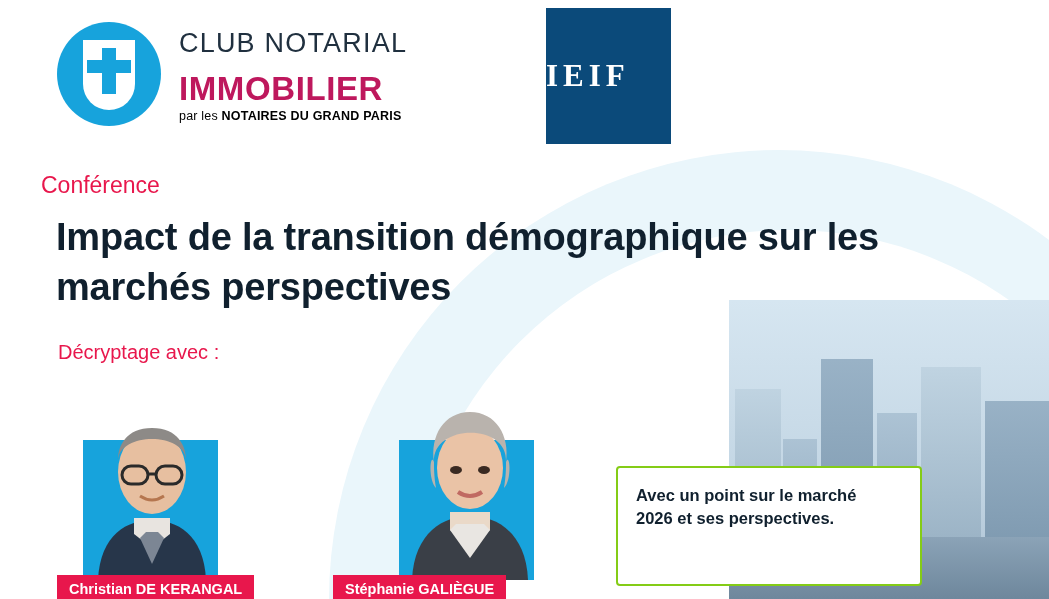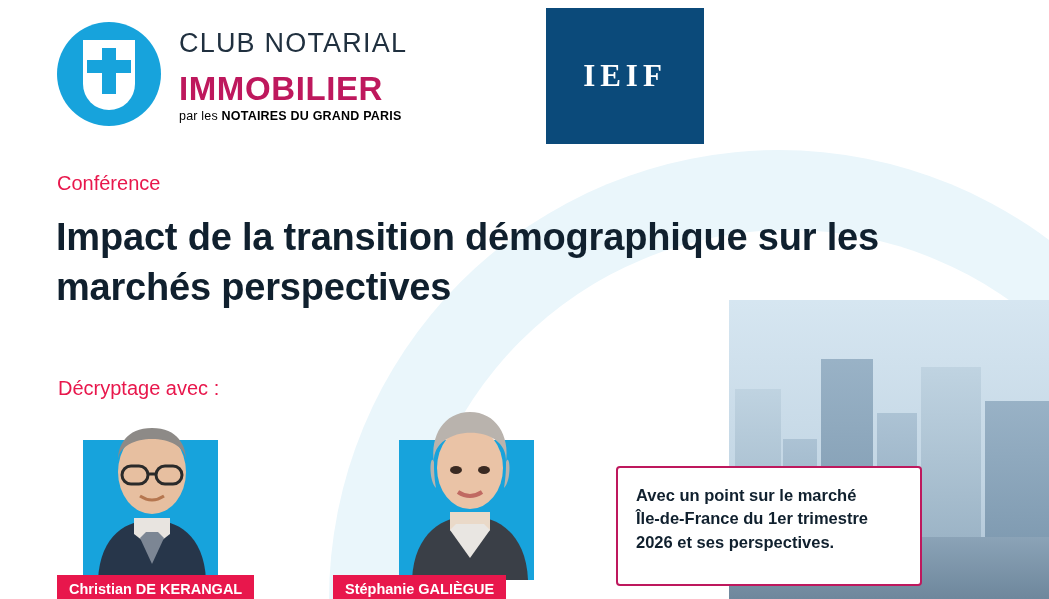--- a/index.html
+++ b/index.html
@@ -157,41 +157,40 @@
     color: #000000;
     margin-top: 4px;
     letter-spacing: .2px;
   }
   .cn-line3 b { font-weight: bold; }
 
   .ieif-logo {
     position: absolute;
     left: 546px;
     top: 8px;
-    width: 158px;
+    width: 125px;
     height: 136px;
     background: #0b4a7a;
     display: flex;
     align-items: center;
-    justify-content: center;
   }
   .ieif-text {
     color: #ffffff;
     font-size: 31px;
     font-weight: bold;
     letter-spacing: 5px;
     font-family: "Liberation Serif", serif;
   }
 
   
   .kicker {
     position: absolute;
-    left: 57px;
+    left: 41px;
     top: 172px;
-    font-size: 20px;
+    font-size: 23px;
     color: #e8174c;
     z-index: 6;
   }
   .maintitle {
     position: absolute;
     left: 56px;
     top: 212px;
     width: 830px;
     font-size: 38px;
     font-weight: bold;
@@ -200,21 +199,20 @@
     letter-spacing: -.2px;
     z-index: 6;
   }
   .subkicker {
     position: absolute;
     left: 58px;
     top: 341px;
     font-size: 20px;
     color: #e8174c;
     z-index: 6;
-    margin-top: 36px;
   }
 
   
   .speaker {
     position: absolute;
     z-index: 6;
   }
   .sp1 { left: 57px; top: 380px; }
   .sp2 { left: 333px; top: 380px; }
   .sp-block {
@@ -255,21 +253,21 @@
   .sp2 .sp-name { left: 0px; }
 
   
   .callout {
     position: absolute;
     left: 616px;
     top: 466px;
     width: 306px;
     height: 120px;
     background: #ffffff;
-    border: 2px solid #be185d;
+    border: 2px solid #84cc16;
     border-radius: 4px;
     z-index: 8;
     padding: 16px 18px;
     box-sizing: border-box;
   }
   .callout p {
     margin: 0;
     font-size: 16.5px;
     font-weight: bold;
     color: #10202e;
@@ -357,17 +355,16 @@
           <path d="M70 108 Q82 116 94 108" stroke="#b5764f" stroke-width="3" fill="none"></path>
           <path d="M70 150 L82 176 L94 150 L88 144 L76 144 Z" fill="#7c8694"></path>
         </svg>
       </div>
       <div class="sp-name">Christian DE KERANGAL</div>
     </div>
   </div>
 
   <div class="callout">
     <p>Avec un point sur le marché</p>
-    <p>Île-de-France du 1er trimestre</p>
     <p>2026 et ses perspectives.</p>
   </div>
 
 </div>
 
 </body></html>

